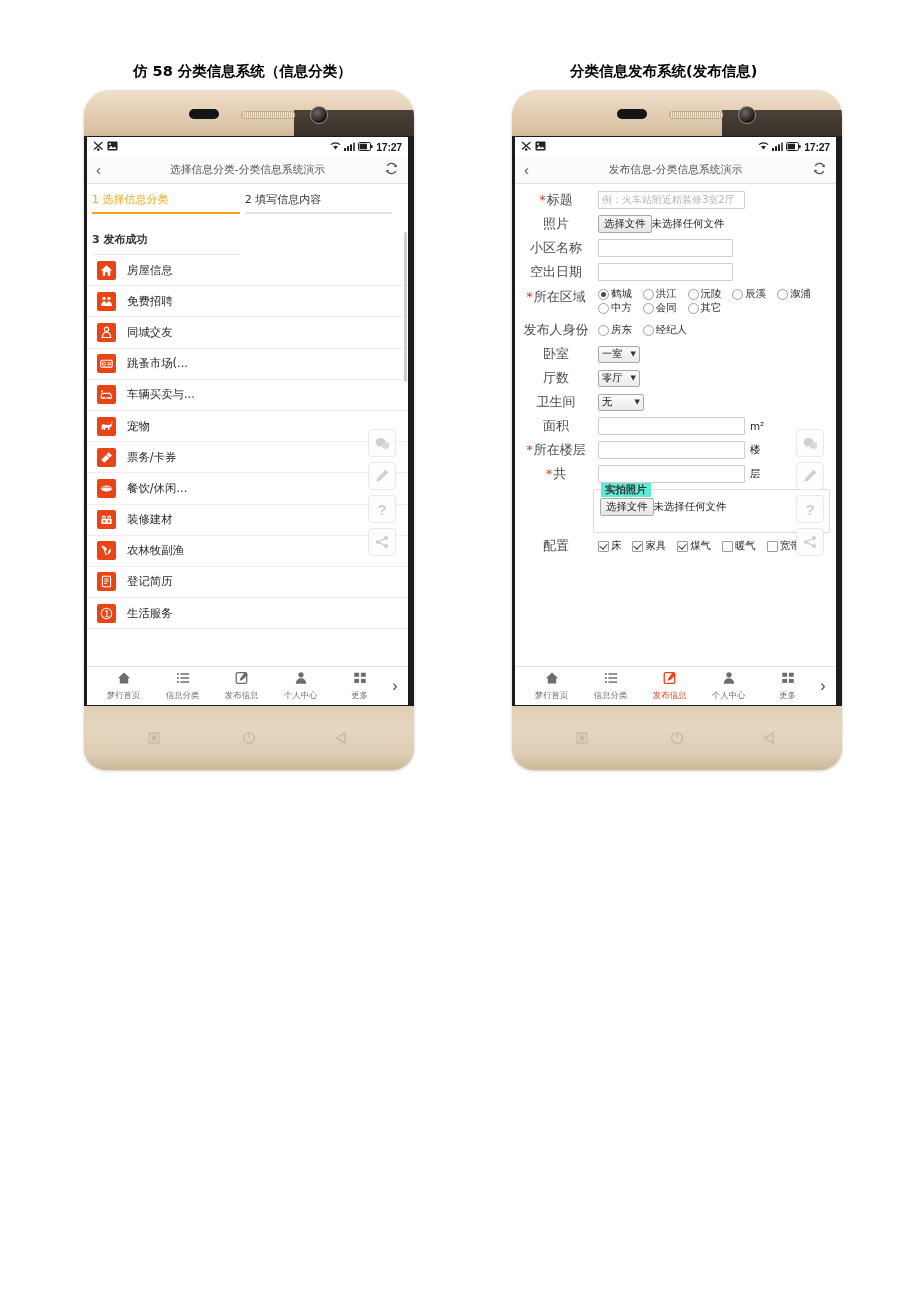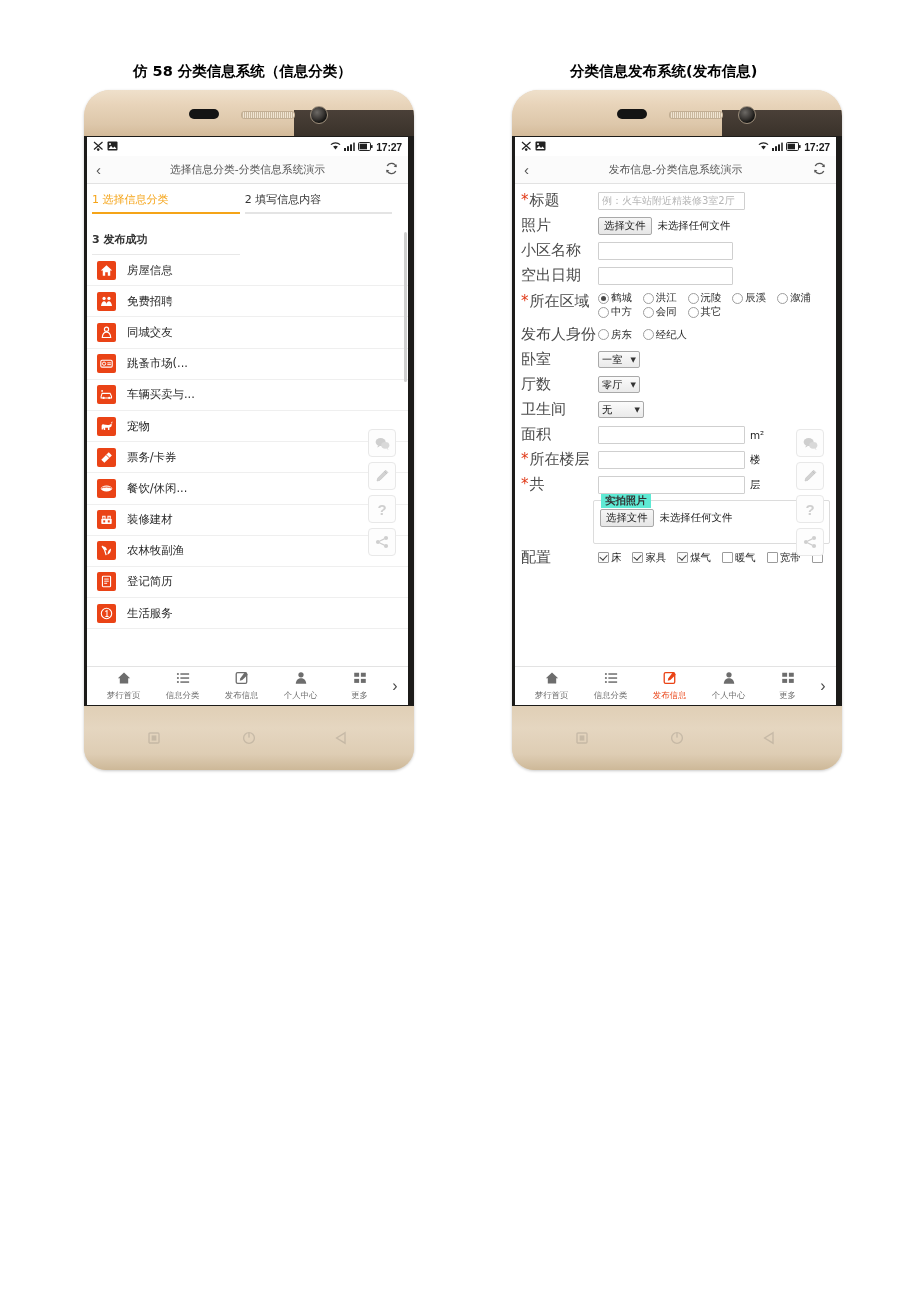--- a/index.html
+++ b/index.html
@@ -154,37 +154,37 @@
   .tab.active .tlabel{color:#ea4316;}
   .tab.active svg{color:#ea4316;}
   .tab-more-arrow{
     width:26px;display:flex;align-items:center;justify-content:center;color:#4a4a4a;font-size:16px;
   }
 
   
   .form{position:relative;background:#fff;padding:7px 0 0 0;font-size:10.6px;}
   .frow{display:flex;align-items:center;margin-bottom:6px;padding-left:6px;}
   .flabel{
-    width:70px;text-align:left;padding-right:7px;color:#4a4a4a;font-size:15px;white-space:nowrap;
+    width:70px;text-align:center;padding-right:7px;color:#4a4a4a;font-size:13px;white-space:nowrap;
     font-family:"DejaVu Sans","Liberation Sans",sans-serif;
   }
   .req{color:#e03a18;margin-right:1px;}
   .finput{
     height:16px;border:1px solid #cfcfcf;background:#fff;border-radius:1px;
     font-size:10px;color:#b5b5b5;padding:0 3px;display:flex;align-items:center;
     font-family:"DejaVu Sans","Liberation Sans",sans-serif;
   }
   .finput.w145{width:139px;}
   .finput.w133{width:127px;}
   .fbtnfile{
     border:1px solid #a9a9a9;background:linear-gradient(180deg,#f6f6f6,#e6e6e6);
     border-radius:2px;padding:1px 5px;font-size:10.4px;color:#1c1c1c;
     font-family:"DejaVu Sans","Liberation Sans",sans-serif;white-space:nowrap;
   }
-  .ftext{margin-left:6px;font-size:10.4px;color:#1c1c1c;white-space:nowrap;
+  .ftext{font-size:10.4px;color:#1c1c1c;white-space:nowrap;
     font-family:Liberation Sans, sans-serif;}
   .radio-wrap{display:flex;align-items:center;flex-wrap:wrap;}
   .ritem{display:flex;align-items:center;margin-right:11px;white-space:nowrap;}
   .rdot{
     width:9px;height:9px;border-radius:50%;border:1px solid #9e9e9e;background:#fff;margin-right:2px;
     display:inline-block;position:relative;flex:0 0 auto;
   }
   .rdot.on::after{
     content:"";position:absolute;left:2px;top:2px;width:5px;height:5px;border-radius:50%;background:#4a4a4a;
   }

